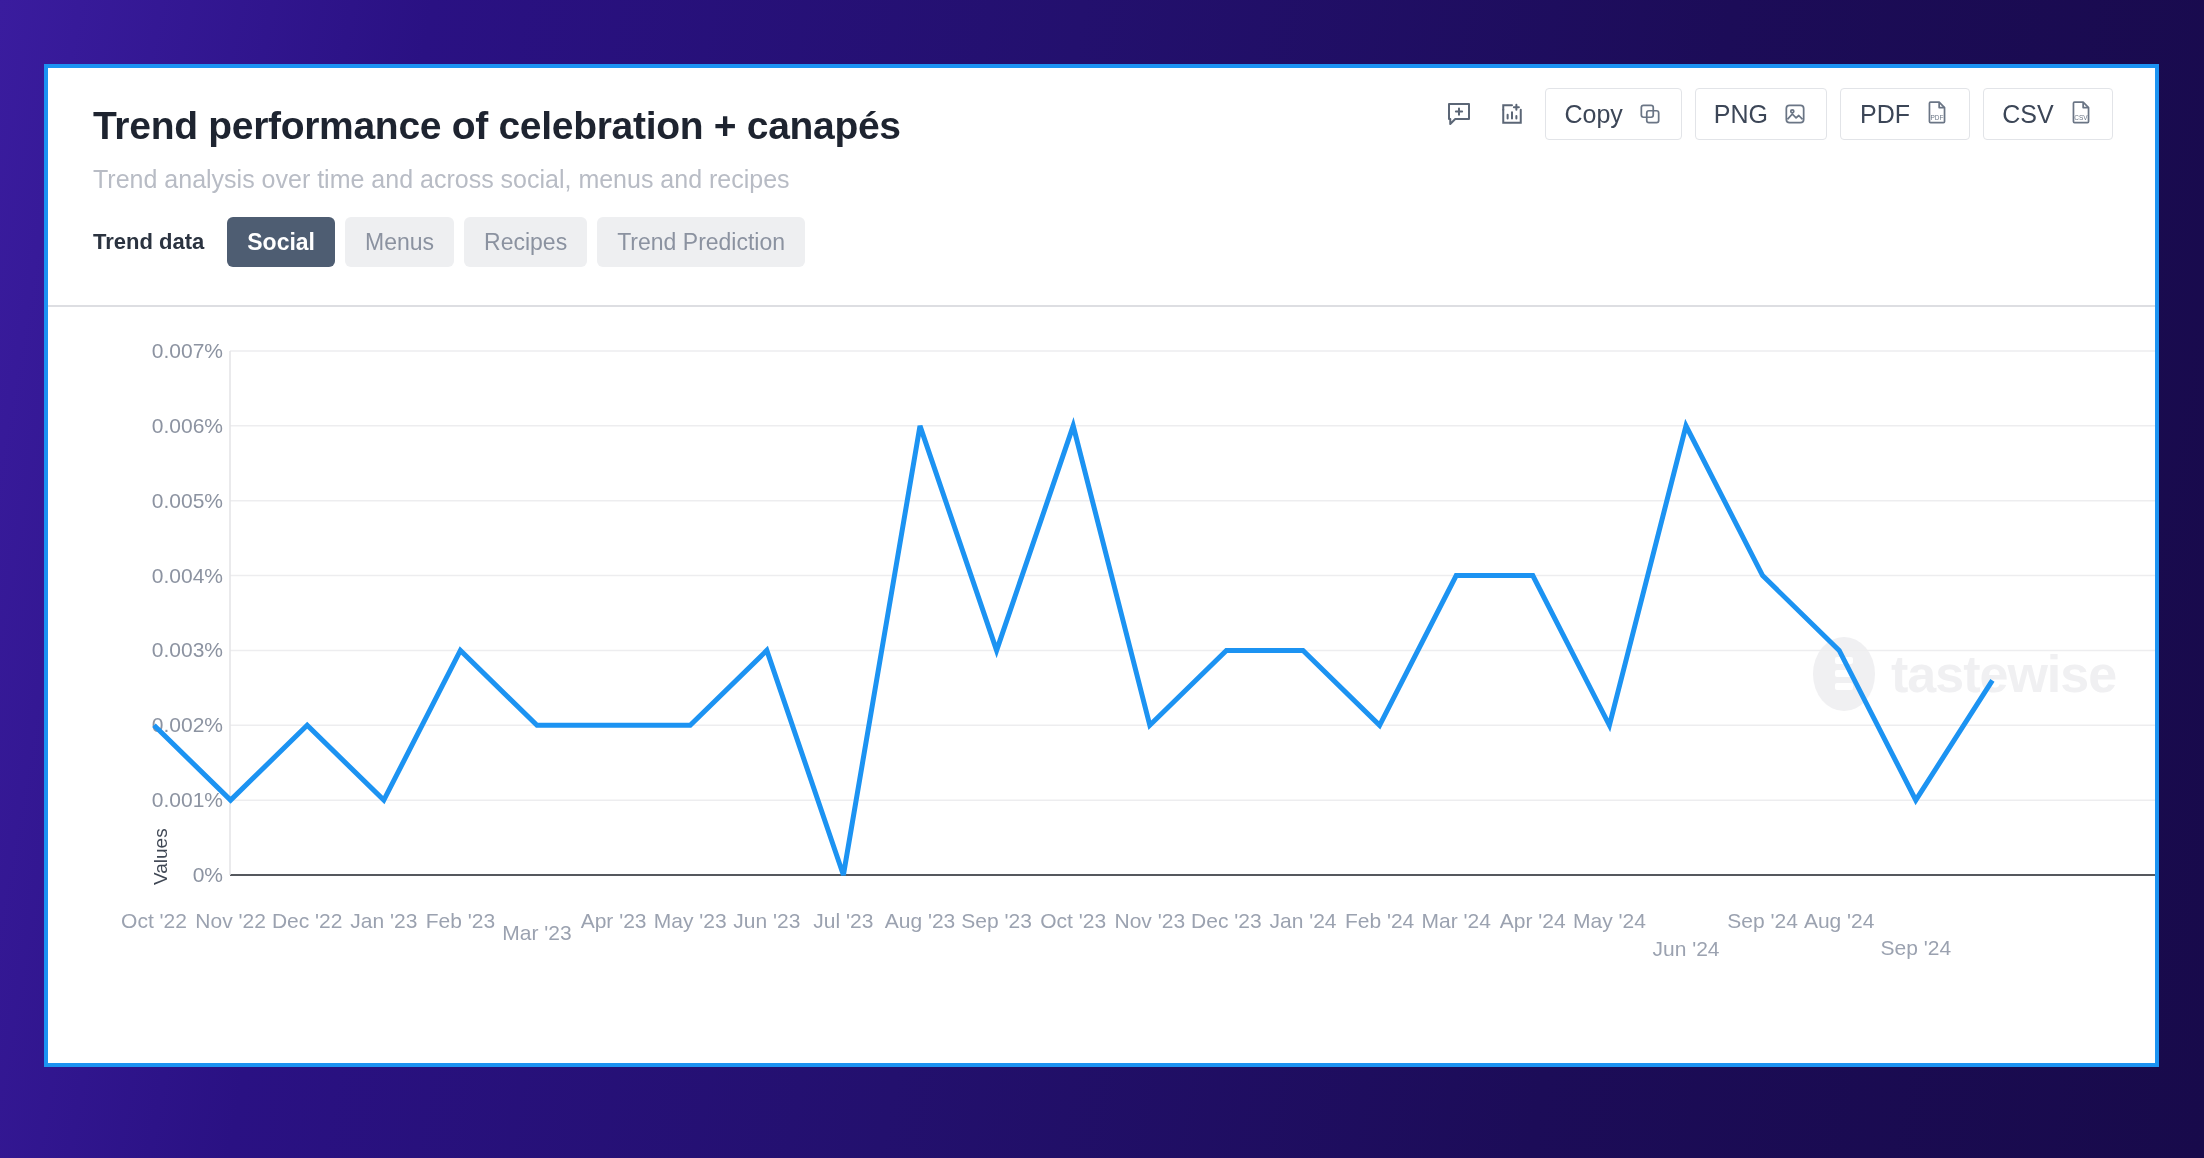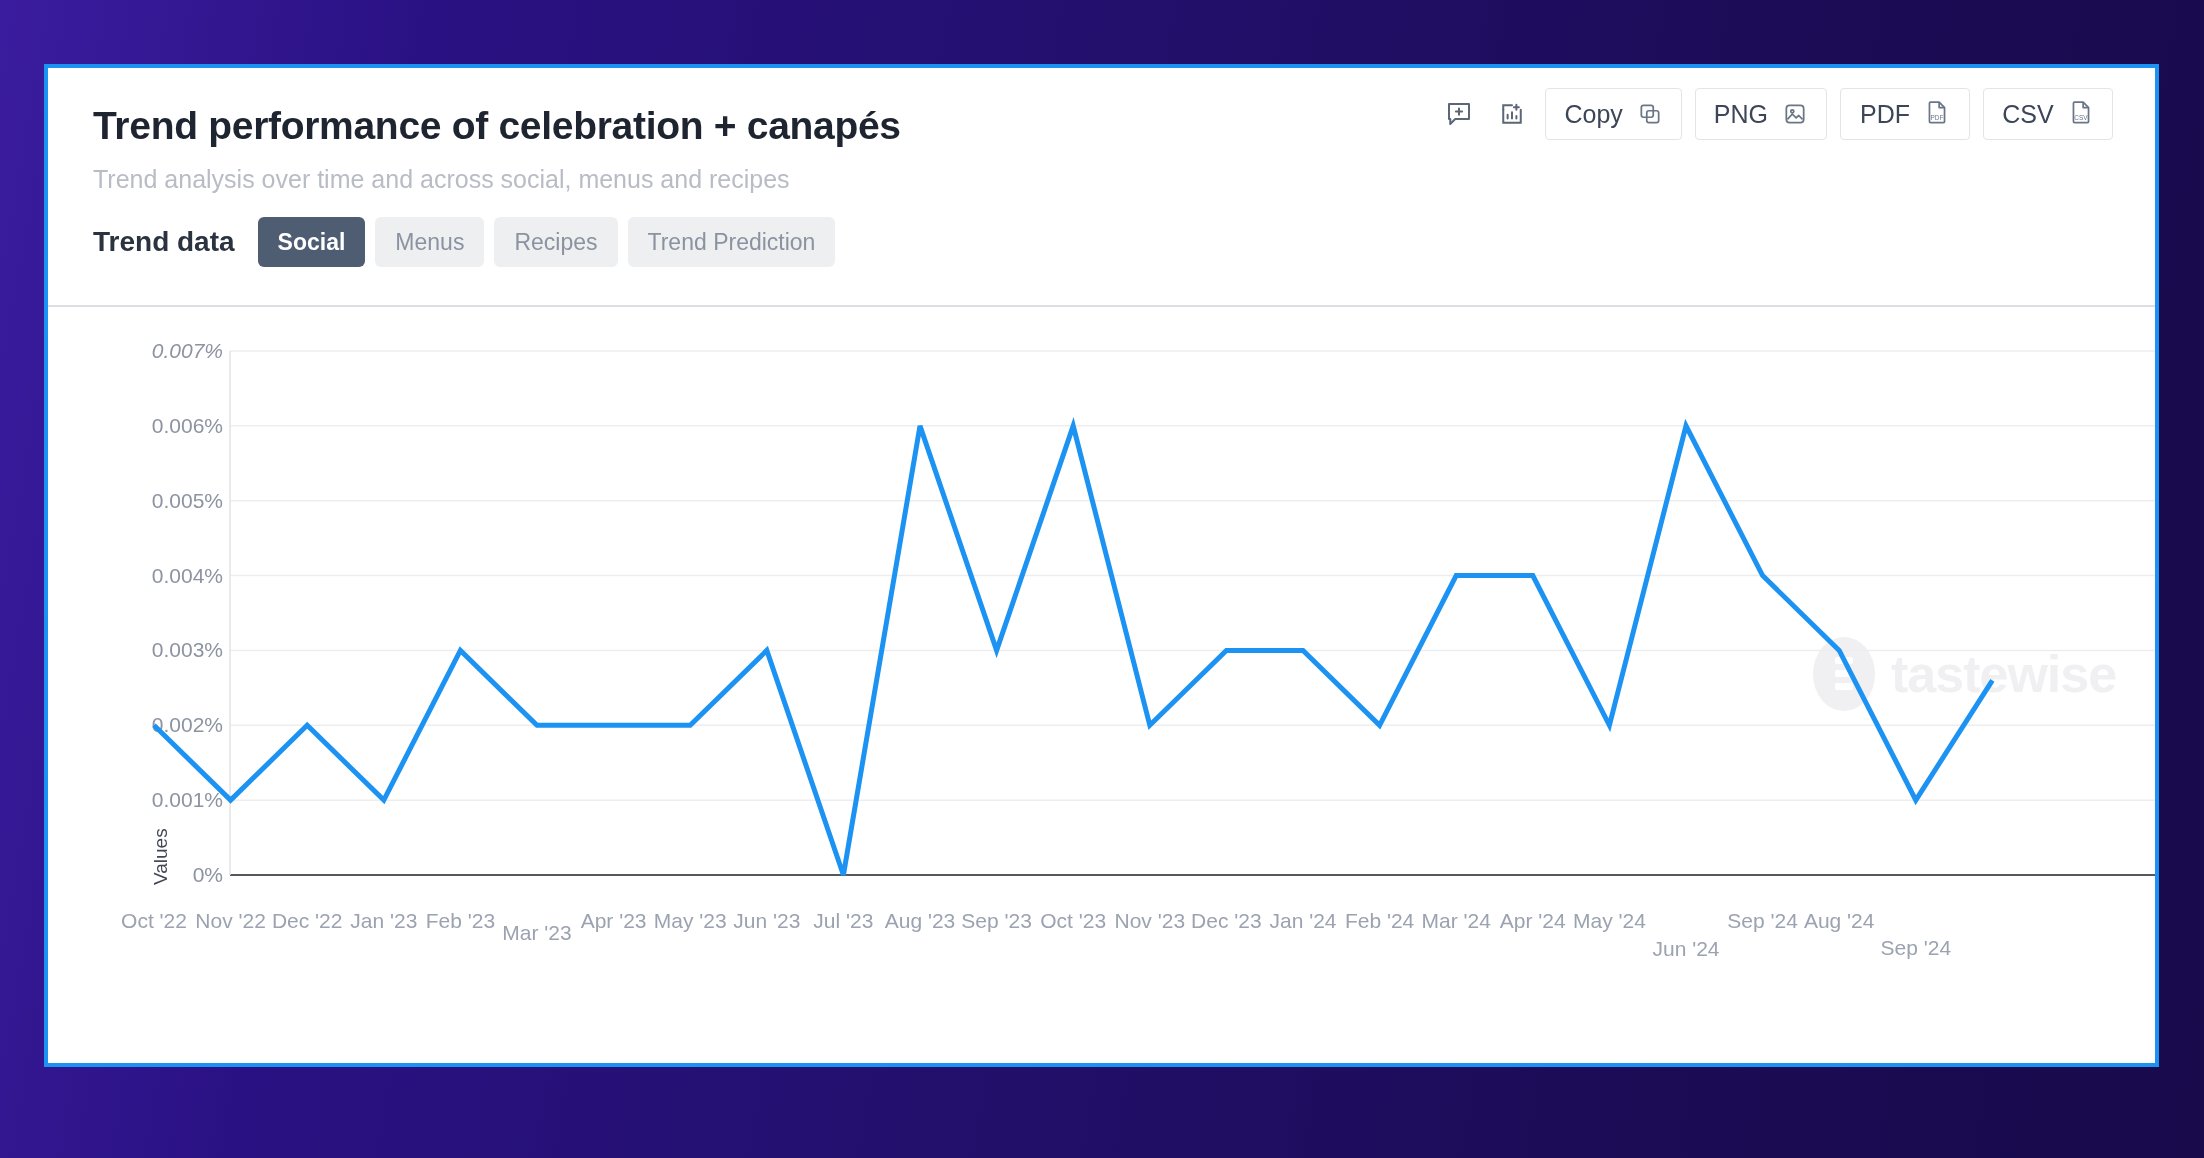--- a/index.html
+++ b/index.html
@@ -58,21 +58,21 @@
   #tabs-row {
     position: absolute;
     left: 45px;
     top: 149px;
     display: flex;
     align-items: center;
     gap: 10px;
   }
 
   #tabs-label {
-    font-size: 28px;
+    font-size: 22px;
     font-weight: bold;
     color: #2B3340;
     margin-right: 13px;
     white-space: nowrap;
   }
 
   .tab-btn {
     height: 50px;
     padding: 18px 20px;
     border: none;
@@ -288,21 +288,21 @@
     <div id="y-axis-title">Values</div>
 
     <div id="ytick-col">
         <div class="ytick" style="top: 568px;">0%</div>
         <div class="ytick" style="top: 493.143px;">0.001%</div>
         <div class="ytick" style="top: 418.286px;">0.002%</div>
         <div class="ytick" style="top: 343.429px;">0.003%</div>
         <div class="ytick" style="top: 268.571px;">0.004%</div>
         <div class="ytick" style="top: 193.714px;">0.005%</div>
         <div class="ytick" style="top: 118.857px;">0.006%</div>
-        <div class="ytick" style="top: 44px; font-style: italic;">0.007%</div>
+        <div class="ytick" style="top: 44px;">0.007%</div>
       </div>
 
     <div id="watermark">
       <svg width="62" height="74" viewBox="0 0 62 74">
         <ellipse cx="31" cy="37" rx="31" ry="37" fill="#F0F0F2"></ellipse>
         <rect x="22" y="20" width="18" height="7" rx="2" fill="#ffffff"></rect>
         <rect x="22" y="33" width="18" height="7" rx="2" fill="#ffffff"></rect>
         <rect x="22" y="46" width="18" height="7" rx="2" fill="#ffffff"></rect>
       </svg>
       <span class="wm-text">tastewise</span>

